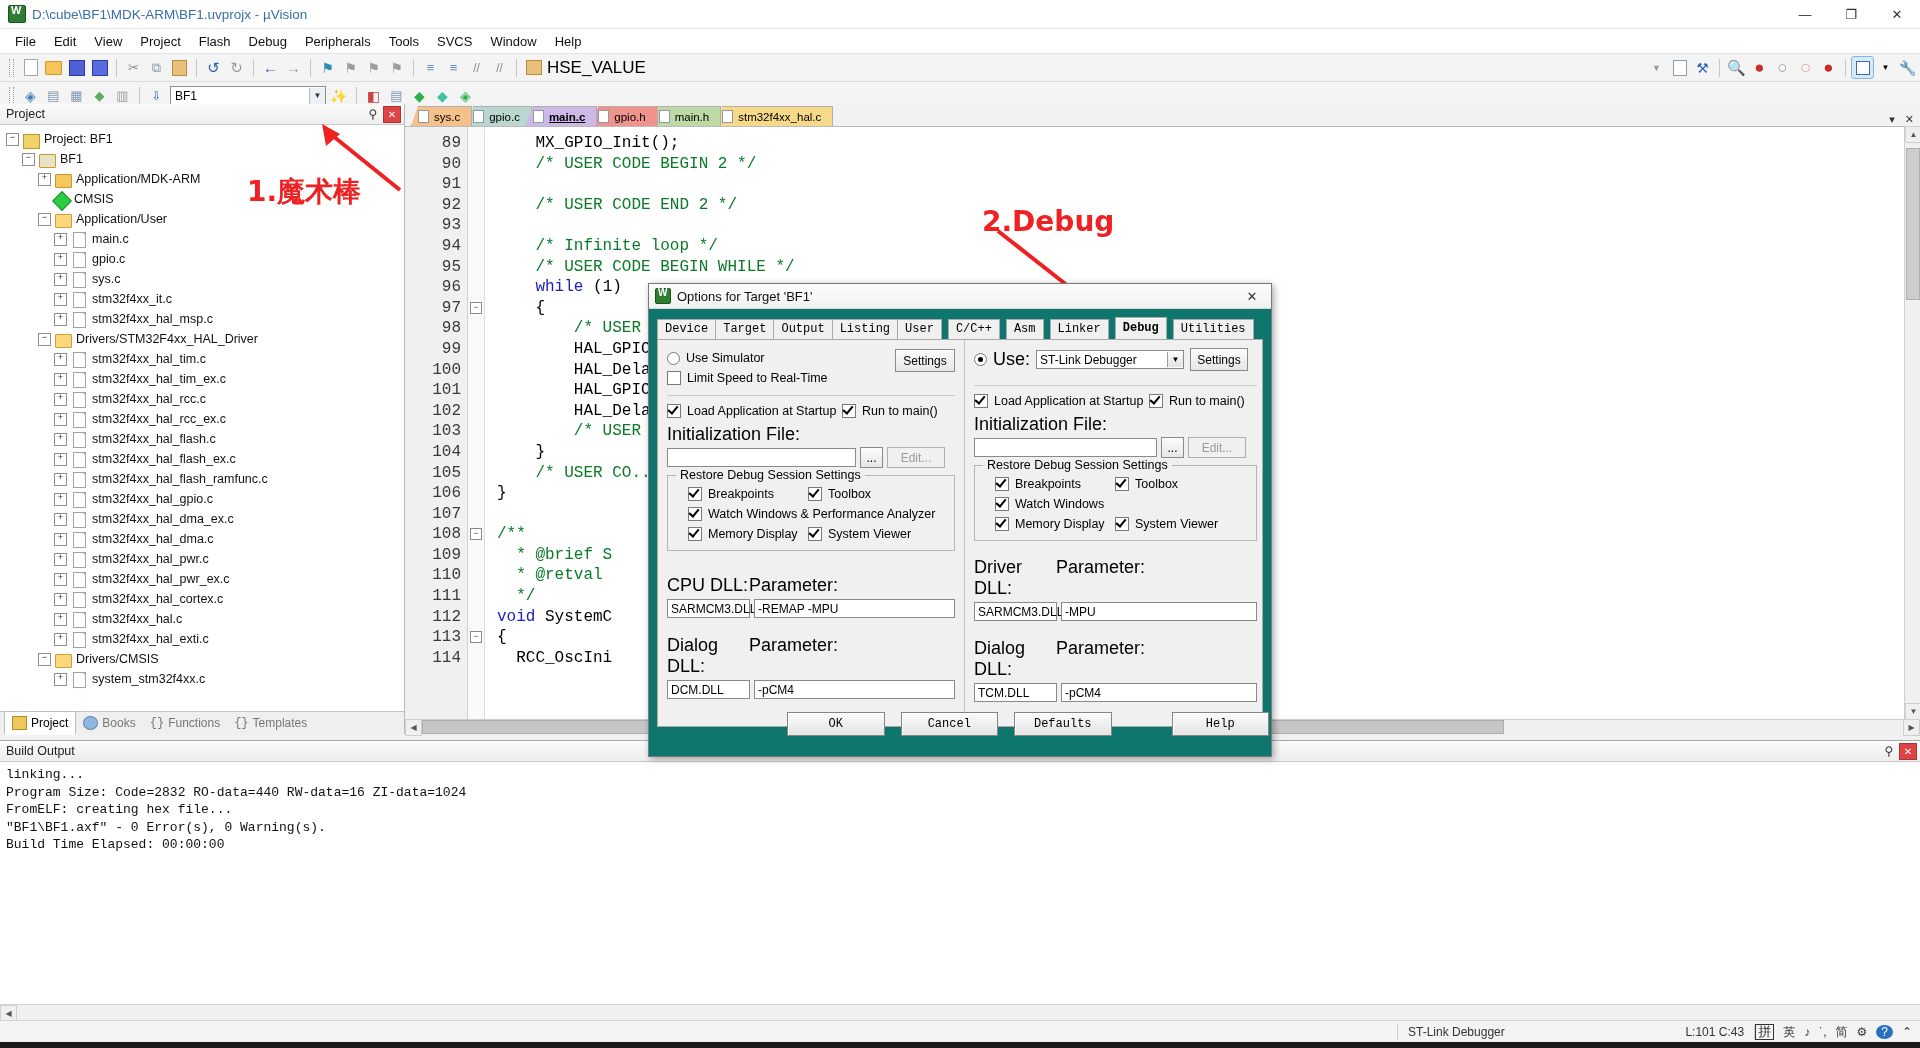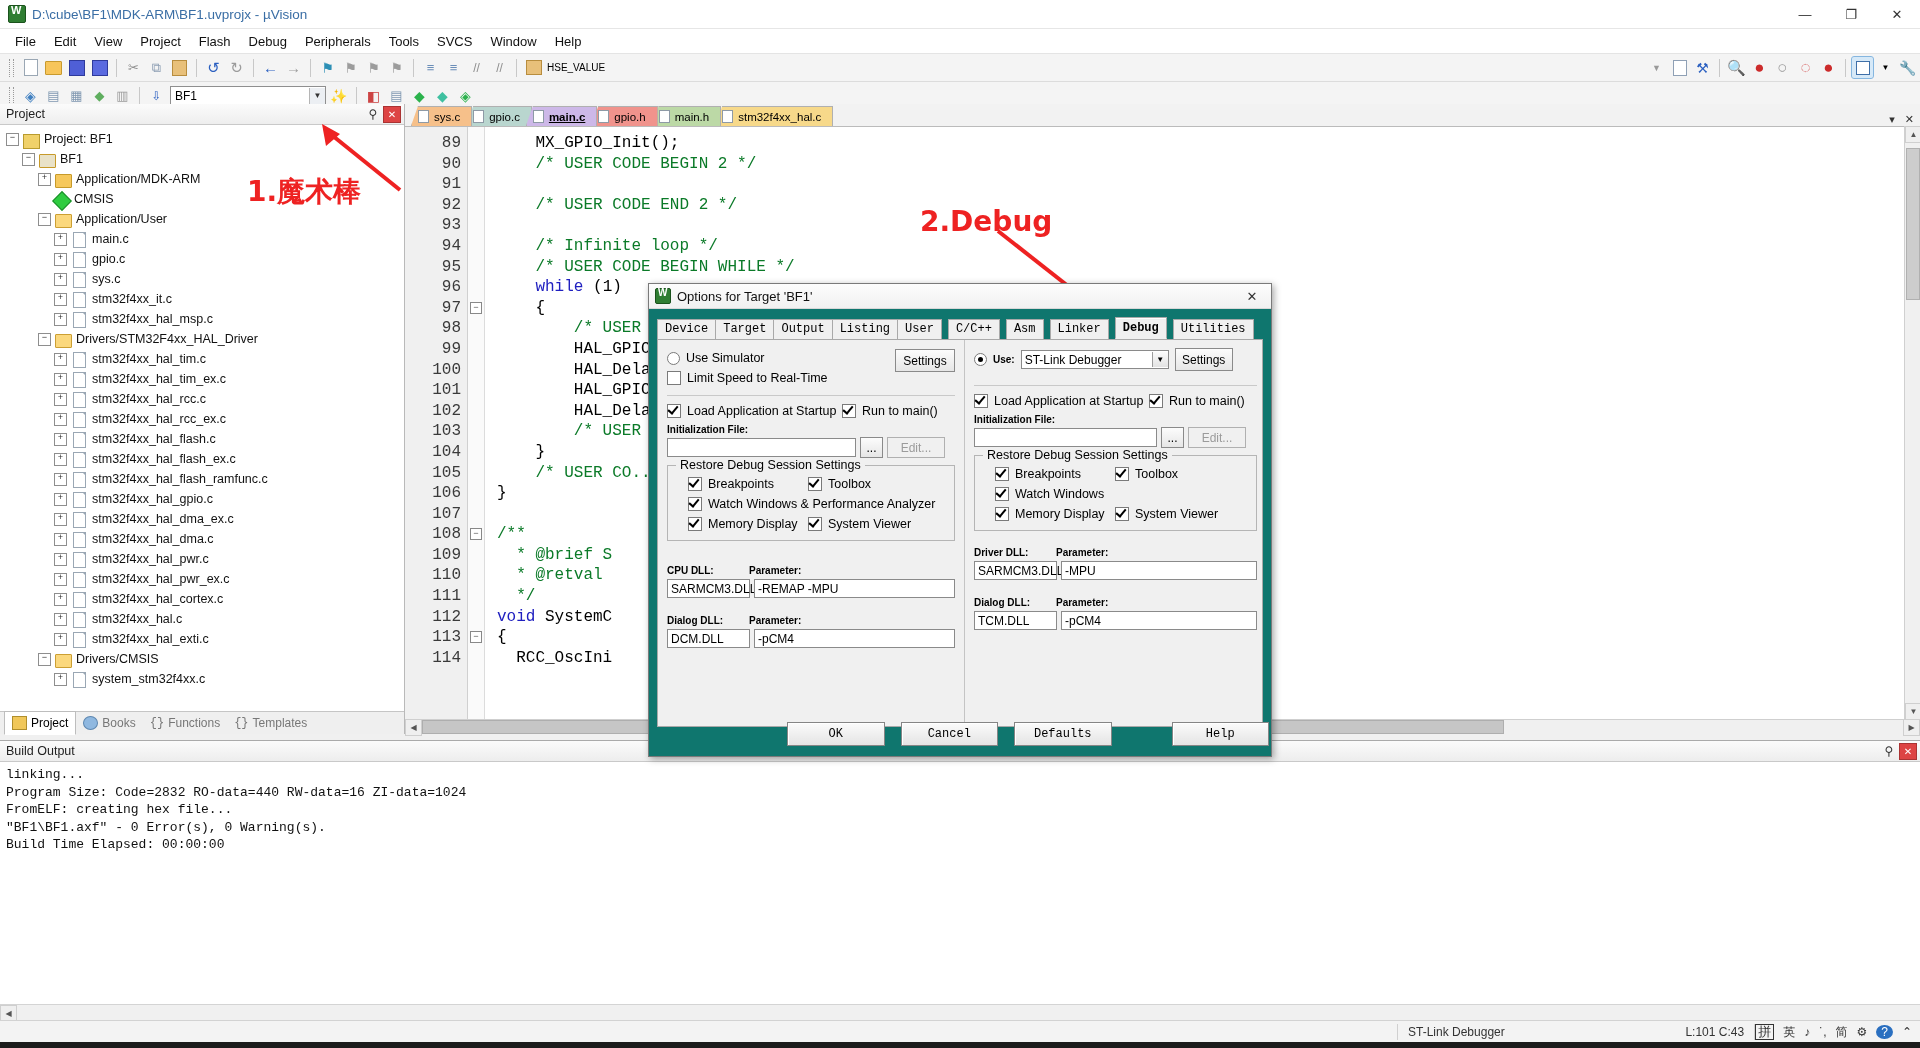--- a/index.html
+++ b/index.html
@@ -31,21 +31,21 @@
   
   .toolbar{height:27px;background:#f4f4f4;display:flex;align-items:center;
            border-bottom:1px solid #dcdcdc;padding-left:4px;}
   .grip{width:3px;height:18px;border-left:1px dotted #9a9a9a;border-right:1px dotted #9a9a9a;margin:0 5px;}
   .sep{width:1px;height:18px;background:#c8c8c8;margin:0 5px;}
   .tb-ico{width:21px;height:21px;margin:0 1px;display:inline-block;position:relative;border-radius:2px;}
   .combo-sm{height:18px;width:150px;border:1px solid #8f8f8f;background:#fff;font-size:12px;
             display:flex;align-items:center;padding-left:4px;margin:0 2px;}
   .combo-sm .arw{margin-left:auto;width:15px;height:16px;background:#eceff3;border-left:1px solid #b5b5b5;
             display:flex;align-items:center;justify-content:center;font-size:8px;color:#333;}
-  .tb-text{font-size:10px;margin:0 4px 0 2px;}
+  .tb-text{font-size:17px;margin:0 4px 0 2px;}
 
   
   .g{position:absolute;left:0;top:0;width:21px;height:21px;display:flex;align-items:center;
      justify-content:center;font-size:13px;}
 
   
   .body{position:absolute;top:104px;left:0;width:1920px;height:630px;display:flex;}
   .proj-pane{width:404px;background:#fff;border-right:1px solid #b9b9b9;display:flex;flex-direction:column;}
   .pane-hd{height:20px;background:linear-gradient(#fbfbfb,#eeeeee);border-bottom:1px solid #c9c9c9;
            display:flex;align-items:center;padding-left:6px;font-size:12.5px;color:#222;}
@@ -167,23 +167,23 @@
   .btn.dis{color:#9b9b9b;background:#f0f0f0;border-color:#b0b0b0;}
   .tfield{background:#fff;border:1px solid #8a8a8a;height:17px;font-size:12px;display:flex;
           align-items:center;padding-left:3px;}
   .ddl{background:#fff;border:1px solid #8a8a8a;height:17px;font-size:12px;display:flex;align-items:center;
        padding-left:3px;}
   .ddl .ar{margin-left:auto;width:15px;height:15px;background:linear-gradient(#fbfbfb,#e3e3e3);
        border-left:1px solid #9c9c9c;display:flex;align-items:center;justify-content:center;font-size:8px;}
   .grp{border:1px solid #b5b5b5;margin-top:7px;padding:8px 8px 6px 8px;position:relative;}
   .grp .gt{position:absolute;top:-8px;left:8px;background:#f0f0f0;padding:0 4px;font-size:12.5px;}
   .hr{height:1px;background:#c9c9c9;margin:7px 0 5px 0;}
-  .lab{font-size:10px;font-weight:bold;}
+  .lab{font-size:18px;}
   .dllrow{display:flex;margin-top:3px;}
-  .dlg-btns{position:absolute;left:0;bottom:0;width:620px;height:44px;display:flex;align-items:center;}
+  .dlg-btns{position:absolute;left:0;bottom:0;width:620px;height:44px;display:flex;}
   .dbtn{width:100px;height:22px;margin-left:16px;background:linear-gradient(#fbfbfb,#e4e4e4);
         border:1px solid #858585;box-shadow:inset 1px 1px 0 #fff;
         font-family:"Liberation Mono","DejaVu Sans Mono",monospace;font-size:12px;
         display:flex;align-items:center;justify-content:center;}
 </style>
 </head>
 <body>
 
 <div class="app">
 
@@ -715,21 +715,21 @@
   <svg class="annoArrow" style="left:300px;top:120px;width:120px;height:80px" viewBox="0 0 120 80">
     <line x1="100" y1="70" x2="28" y2="12" stroke="#ee2222" stroke-width="4"></line>
     <polygon points="22,4 40,14 26,26" fill="#ee2222"></polygon>
   </svg>
   <div class="anno" style="left:247px;top:173px">1.魔术棒</div>
 
   <svg class="annoArrow" style="left:990px;top:225px;width:120px;height:90px" viewBox="0 0 120 90">
     <line x1="8" y1="6" x2="92" y2="72" stroke="#ee2222" stroke-width="4"></line>
     <polygon points="100,80 80,72 90,58" fill="#ee2222"></polygon>
   </svg>
-  <div class="anno" style="left:920px;top:205px">2.Debug</div>
+  <div class="anno" style="left:982px;top:205px">2.Debug</div>
 
   <div class="build">
     <div class="pane-hd">
       <span>Build Output</span>
       <span class="sp">
         <span class="pin">⚲</span>
         <span class="xbtn">✕</span>
       </span>
     </div>
     <div class="build-body" id="buildbody">

